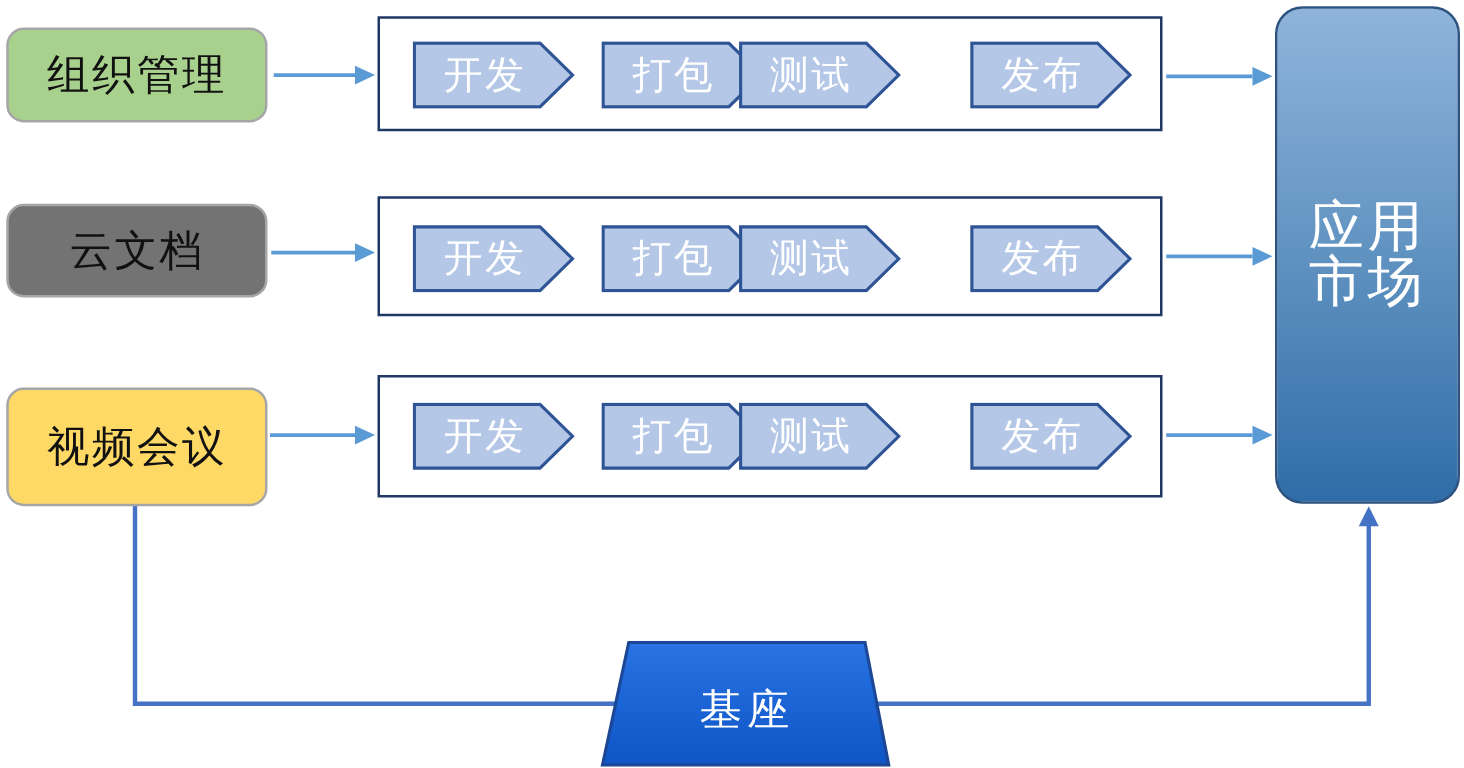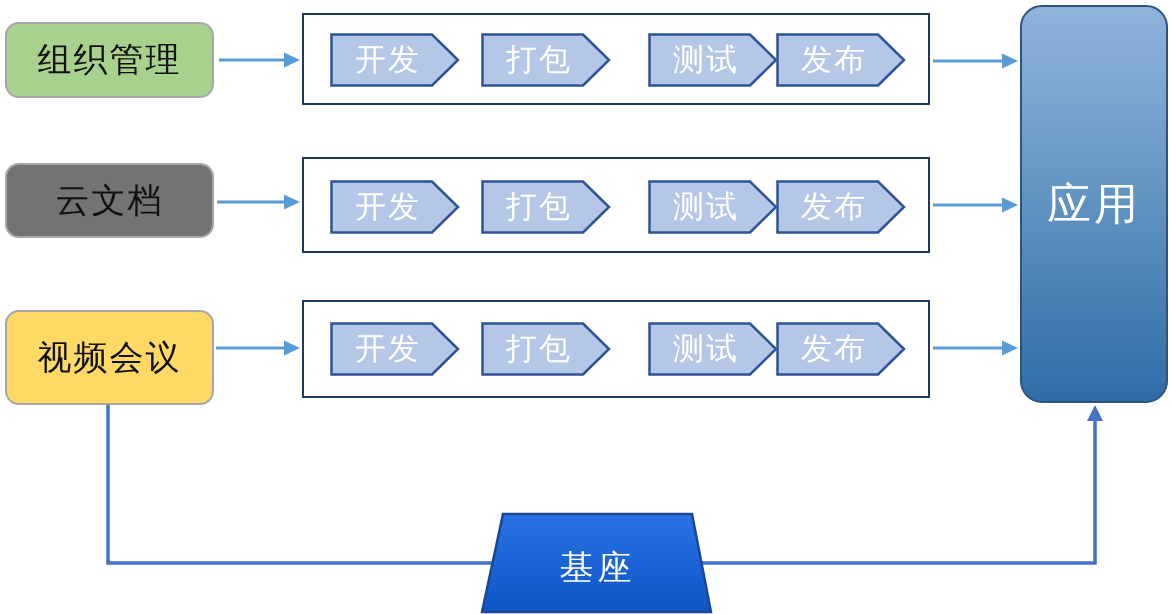--- a/index.html
+++ b/index.html
@@ -36,21 +36,21 @@
   .chevron .stage-label {
     position:absolute; left:4px; top:0; width:108px; height:54px;
     display:flex; align-items:center; justify-content:center;
     font-size:31px; color:#ffffff; letter-spacing:2px;
   }
   .row1 { top:33px; }
   .row2 { top:180px; }
   .row3 { top:322px; }
   .col1 { left:330px; }
   .col2 { left:481px; }
-  .col3 { left:648px; }
+  .col3 { left:591px; }
   .col4 { left:776px; }
 
   
   .market-box {
     position:absolute; left:1020px; top:5px; width:148px; height:398px;
     border:2.5px solid #2E5380; border-radius:22px;
     background:linear-gradient(180deg, #8FB4DC 0%, #6596C3 45%, #2F6DA8 100%);
     display:flex; flex-direction:column; align-items:center; justify-content:center;
     color:#ffffff; font-size:44px; line-height:44px; letter-spacing:3px;
   }
@@ -198,17 +198,18 @@
   </div>
   <div class="chevron row3 col4">
     <svg width="130" height="54" viewBox="0 0 130 54">
         <polygon points="1.5,1.5 102,1.5 128,27 102,52.5 1.5,52.5" fill="#B4C7E7" stroke="#2F5496" stroke-width="2.5"></polygon>
       </svg>
     <span class="stage-label">发布</span>
   </div>
 
   <div class="market-box">
     <span>应用</span>
+    <span>市场</span>
   </div>
 
   <div class="base-label">基座</div>
 
 </div>
 
 </body></html>

